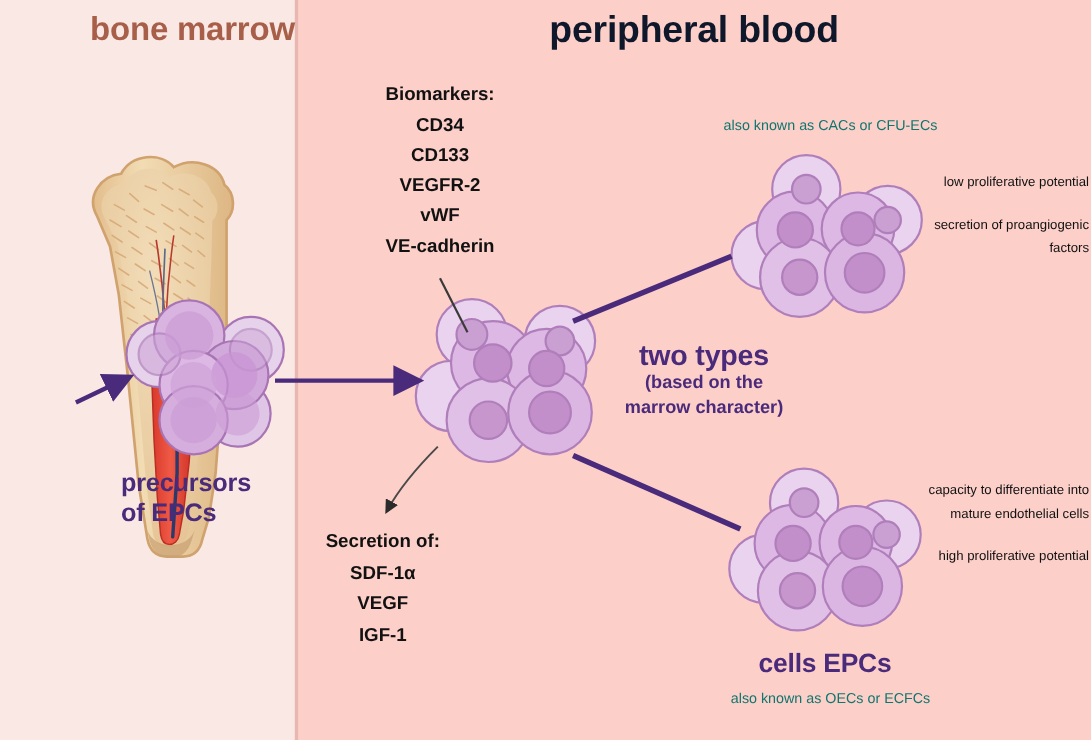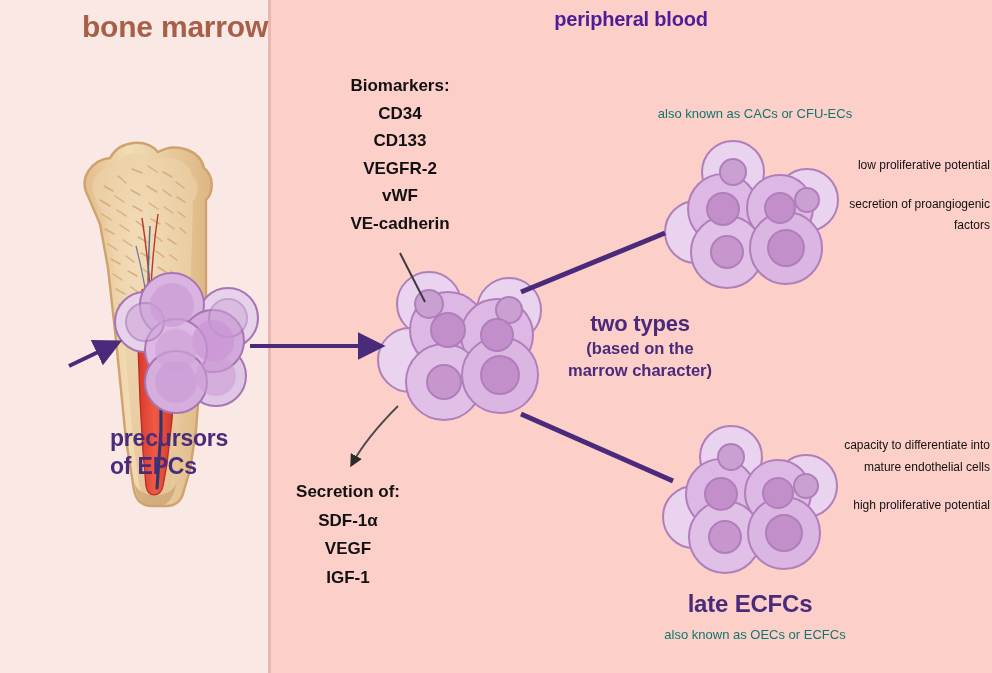--- a/index.html
+++ b/index.html
@@ -43,23 +43,23 @@
     font-weight: bold;
     color: #a85f49;
     letter-spacing: -0.2px;
     margin-left: 40px;
   }
   .title-pb {
     position: absolute;
     left: 270px; top: 8px;
     width: 722px;
     text-align: center;
-    font-size: 20px;
-    font-weight: bold;
-    color: #4c1d95;
+    font-size: 34px;
+    font-weight: bold;
+    color: #0f172a;
     letter-spacing: -0.2px;
   }
   .biomarkers {
     position: absolute;
     left: 300px; top: 72px;
     width: 200px;
     text-align: center;
     font-size: 17px;
     font-weight: bold;
     color: #111111;
@@ -106,21 +106,21 @@
   .lbl-circulating { left: 400px; top: 424px; width: 180px; }
 
   .two-types {
     position: absolute;
     left: 540px; top: 310px;
     width: 200px;
     text-align: center;
     color: #4a2a7a;
   }
   .two-types .tt-main {
-    font-size: 22px;
+    font-size: 26px;
     font-weight: bold;
     line-height: 27px;
     letter-spacing: -0.2px;
   }
   .two-types .tt-sub {
     font-size: 16.5px;
     font-weight: bold;
     line-height: 22px;
   }
   .desc {
@@ -328,21 +328,21 @@
     <div class="tt-sub">marrow character)</div>
   </div>
 
   <div class="subheading-purple early-sub">also known as CACs or CFU-ECs</div>
 
   <div class="desc desc-early">
     <p>low proliferative potential</p>
     <p>secretion of proangiogenic factors</p>
   </div>
 
-  <div class="heading-purple late-title">late ECFCs</div>
+  <div class="heading-purple late-title">cells EPCs</div>
   <div class="subheading-purple late-sub">also known as OECs or ECFCs</div>
 
   <div class="desc desc-late">
     <p>capacity to differentiate into mature endothelial cells</p>
     <p>high proliferative potential</p>
   </div>
 
 </div>
 
 </body></html>

